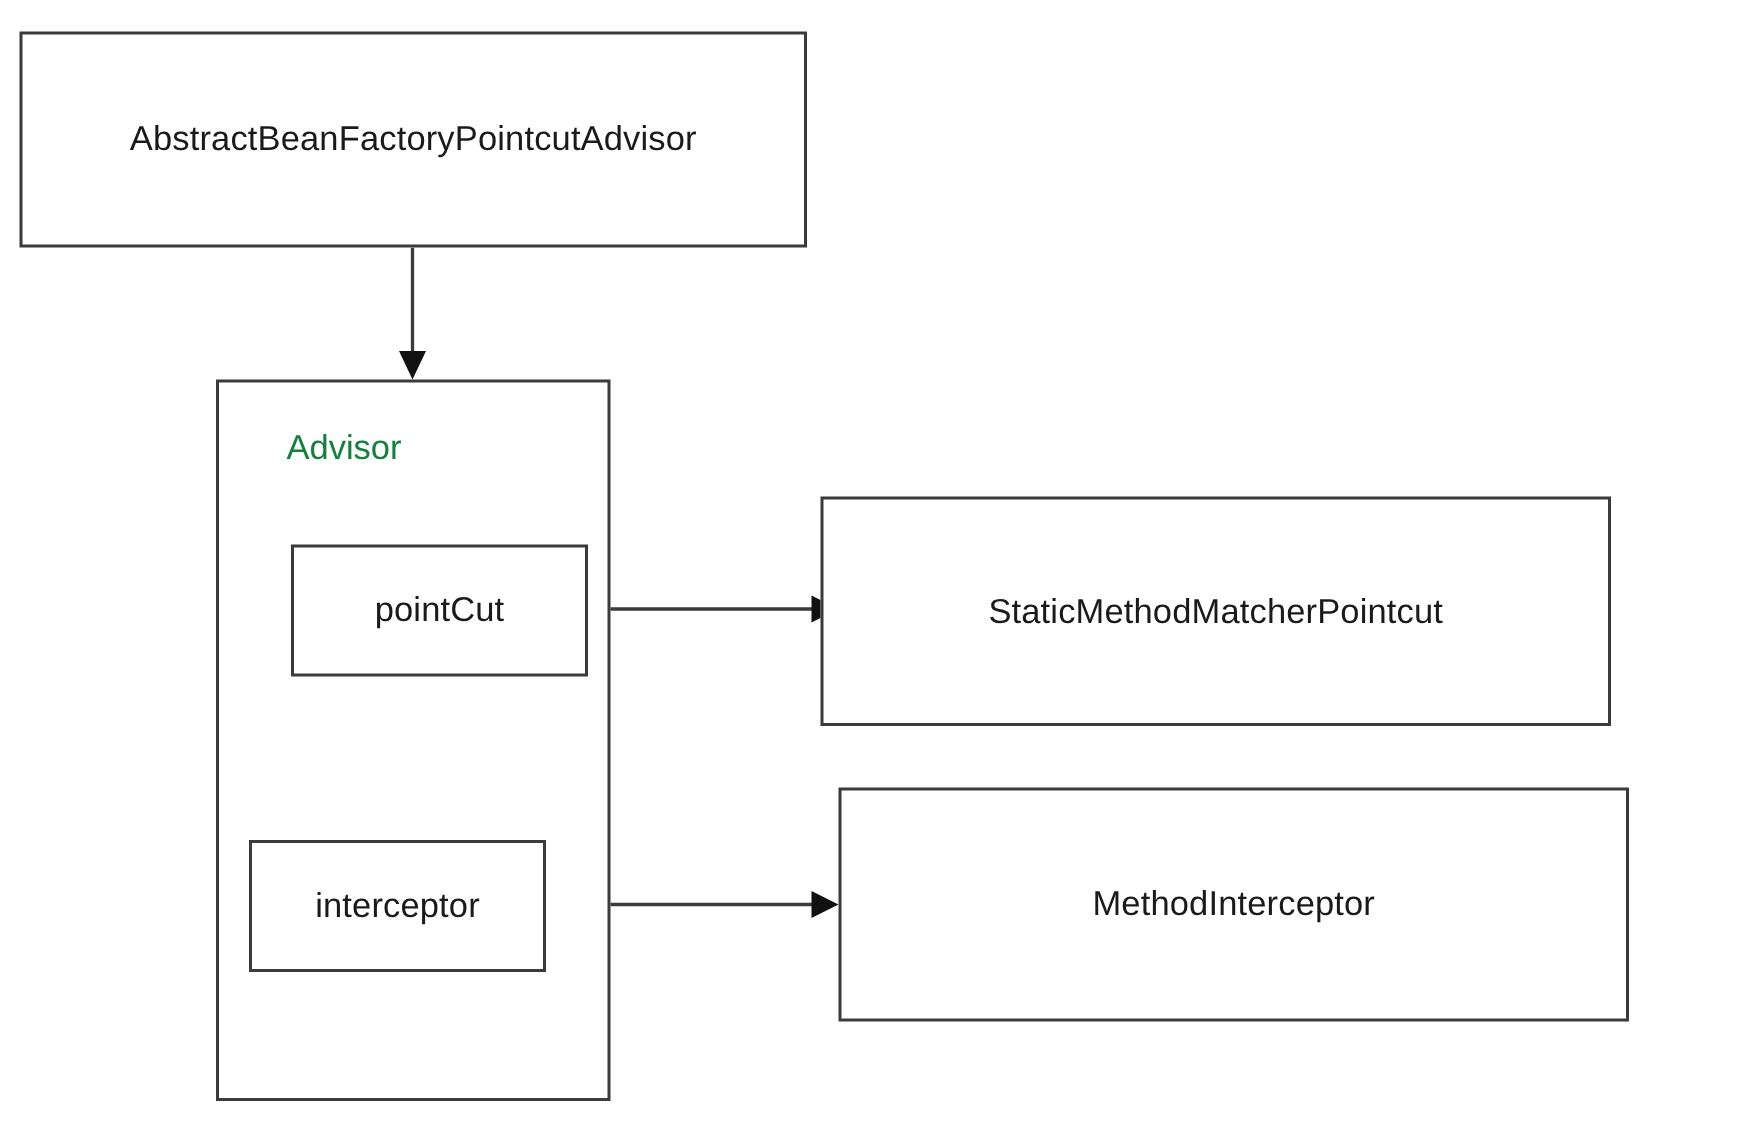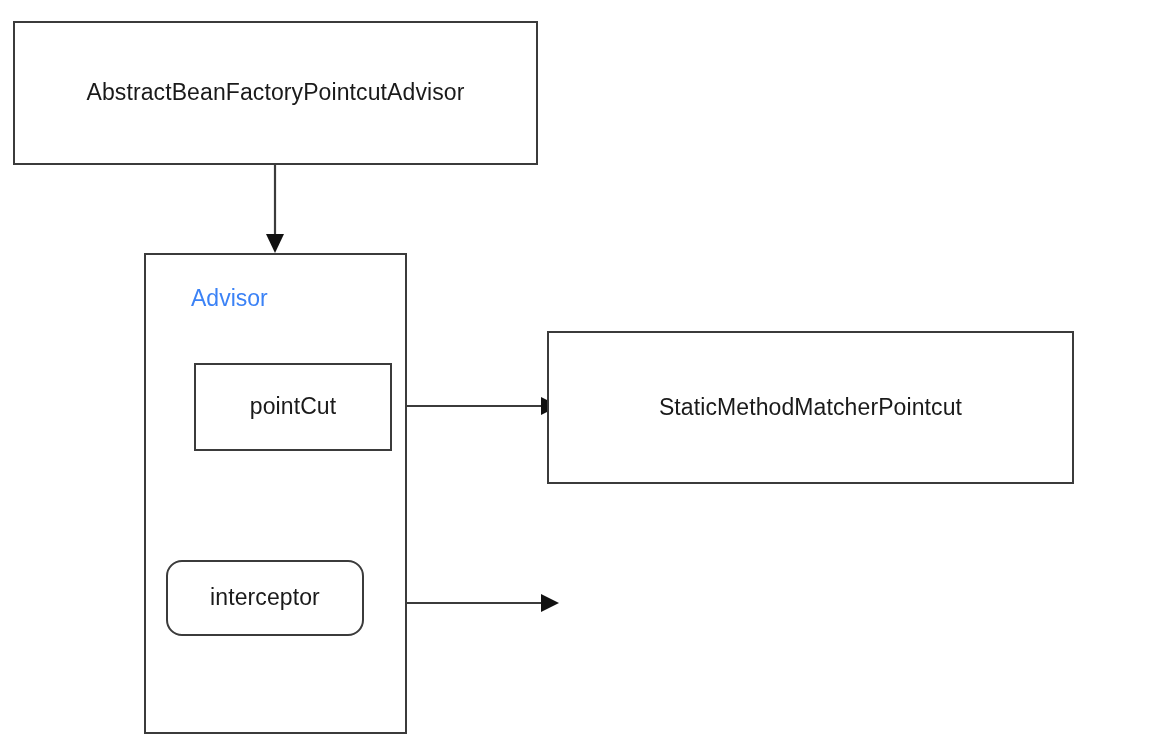--- a/index.html
+++ b/index.html
@@ -45,37 +45,36 @@
     top: 253px;
     width: 263px;
     height: 481px;
     display: block;
   }
   #advisor-title {
     position: absolute;
     left: 45px;
     top: 30px;
     font-size: 23px;
-    color: #3b82f6;
+    color: #15803d;
     white-space: nowrap;
   }
   
   #node-pointcut {
     left: 166px;
     top: 363px;
     width: 198px;
     height: 88px;
     margin-left: 28px;
   }
   #node-interceptor {
     left: 166px;
     top: 560px;
     width: 198px;
-    height: 76px;
-    border-radius: 16px;
+    height: 88px;
   }
   
   #node-static-method-matcher-pointcut {
     left: 547px;
     top: 331px;
     width: 527px;
     height: 153px;
   }
   #node-method-interceptor {
     left: 559px;
@@ -138,14 +137,17 @@
   </div>
 
   <div class="node" id="node-interceptor">
     <span class="node-label">interceptor</span>
   </div>
 
   <div class="node" id="node-static-method-matcher-pointcut">
     <span class="node-label">StaticMethodMatcherPointcut</span>
   </div>
 
+  <div class="node" id="node-method-interceptor">
+    <span class="node-label">MethodInterceptor</span>
+  </div>
 
 </div>
 
 </body></html>

